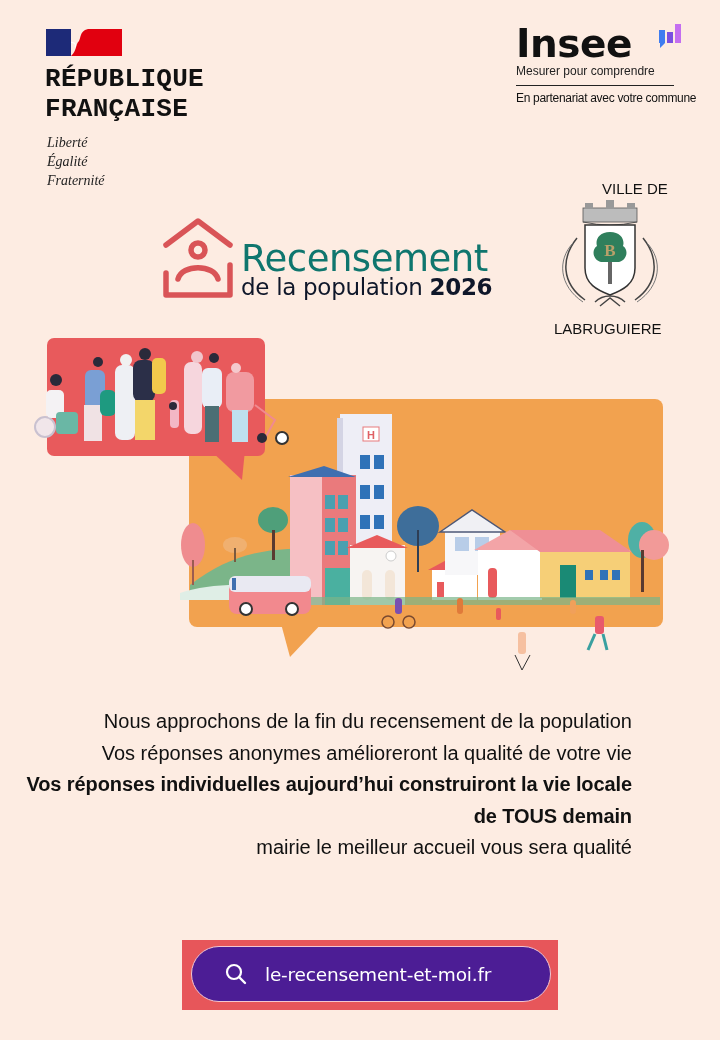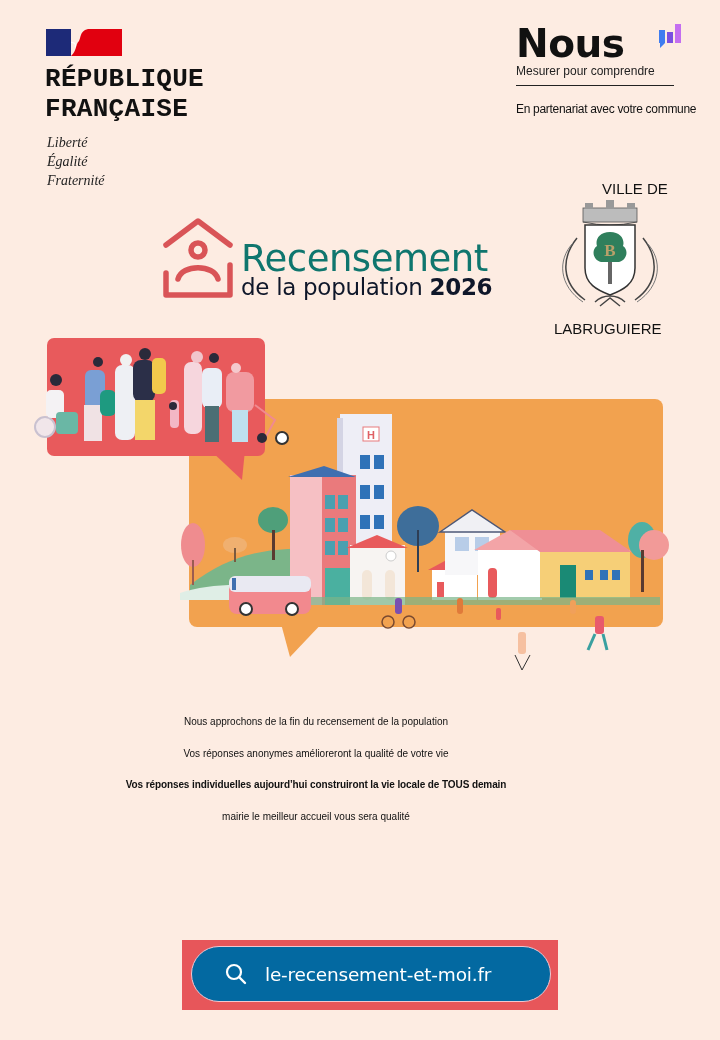--- a/index.html
+++ b/index.html
@@ -17,44 +17,44 @@
   #rf-flag .w { width:22%; background:#fdece2; position:relative; }
   #rf-flag .r { flex:1; background:#e1000f; }
   #rf-title { left:45px; top:64px; font-family:Liberation Mono, monospace; font-weight:bold; font-size:26px; line-height:30px; color:#111; letter-spacing:0.3px; }
   #rf-motto { left:47px; top:133px; font-family:"Liberation Serif", serif; font-style:italic; font-size:14px; line-height:19px; color:#222; }
 
   
   #insee-word { left:516px; top:22px; font-family:"DejaVu Sans", sans-serif; font-weight:bold; font-size:39px; line-height:44px; color:#111; letter-spacing:-0.5px; }
   #insee-bars { left:658px; top:22px; width:26px; height:26px; }
   #insee-tag { left:516px; top:64px; font-size:12px; color:#222; }
   #insee-line { left:516px; top:85px; width:158px; height:1px; background:#222; }
-  #insee-partner { left:516px; top:91px; font-size:12px; color:#111; letter-spacing:-0.3px;margin-top:11px; }
+  #insee-partner { left:516px; top:91px; font-size:12px; color:#111; letter-spacing:-0.3px; }
 
   
   #ville-de { left:570px; top:180px; font-size:15px; color:#111;margin-left:32px; }
   #crest { left:555px; top:198px; width:110px; height:115px; }
   #ville-name { left:554px; top:320px; font-size:15px; color:#111; }
 
   
   #rec-icon { left:162px; top:217px; width:72px; height:82px; }
   #rec-title { left:241px; top:237px; font-family:"DejaVu Sans", sans-serif; font-size:37px; line-height:44px; color:#0f766e; letter-spacing:-0.5px; }
   #rec-sub { left:241px; top:272px; font-family:"DejaVu Sans", sans-serif; font-size:23px; line-height:30px; color:#0f172a; letter-spacing:-0.3px; }
   #rec-sub b { font-weight:bold; }
 
   
   #illus { left:0; top:330px; width:720px; height:370px; }
 
   
-  #copy { left:0; top:706px; width:632px; text-align:center; font-size:10px; color:#111; }
+  #copy { left:0; top:706px; width:632px; text-align:right; font-size:20px; color:#111; }
   #copy p { margin:0; line-height:31.5px; }
   #copy p.bold { font-weight:bold; letter-spacing:-0.1px; }
 
   
   #cta-frame { left:182px; top:940px; width:376px; height:70px; background:#e7565a; }
-  #cta-pill { left:191px; top:946px; width:360px; height:56px; border-radius:28px; background:#0369a1; border:1.5px solid #f3c6cf; box-sizing:border-box; display:flex; align-items:center; }
+  #cta-pill { left:191px; top:946px; width:360px; height:56px; border-radius:28px; background:#4c1d95; border:1.5px solid #f3c6cf; box-sizing:border-box; display:flex; align-items:center; }
   #cta-icon { width:22px; height:22px; margin-left:33px; }
   #cta-text { margin-left:18px; font-family:"DejaVu Sans", sans-serif; font-size:18.5px; color:#ffffff; letter-spacing:-0.2px; }
 </style>
 </head>
 <body>
 
 <div id="rf-flag" class="abs">
   <div class="b"></div>
   <div class="w">
     <svg viewBox="0 0 17 27" width="17" height="27" style="position:absolute;left:0;top:0">
@@ -67,21 +67,21 @@
 <div id="rf-title" class="abs">
   <div>RÉPUBLIQUE</div>
   <div>FRANÇAISE</div>
 </div>
 <div id="rf-motto" class="abs">
   <div>Liberté</div>
   <div>Égalité</div>
   <div>Fraternité</div>
 </div>
 
-<div id="insee-word" class="abs">Nous</div>
+<div id="insee-word" class="abs">Insee</div>
 <svg id="insee-bars" class="abs" viewBox="0 0 26 26">
   <path d="M1 8 L7 8 L7 21 L2 26 L2 21 L1 21 Z" fill="#3f7df0"></path>
   <rect x="9" y="10" width="6" height="11" fill="#7b4fe0"></rect>
   <rect x="17" y="2" width="6" height="19" fill="#c46ef0"></rect>
 </svg>
 <div id="insee-tag" class="abs">Mesurer pour comprendre</div>
 <div id="insee-line" class="abs"></div>
 <div id="insee-partner" class="abs">En partenariat avec votre commune</div>
 
 <div id="ville-de" class="abs">VILLE DE</div>

